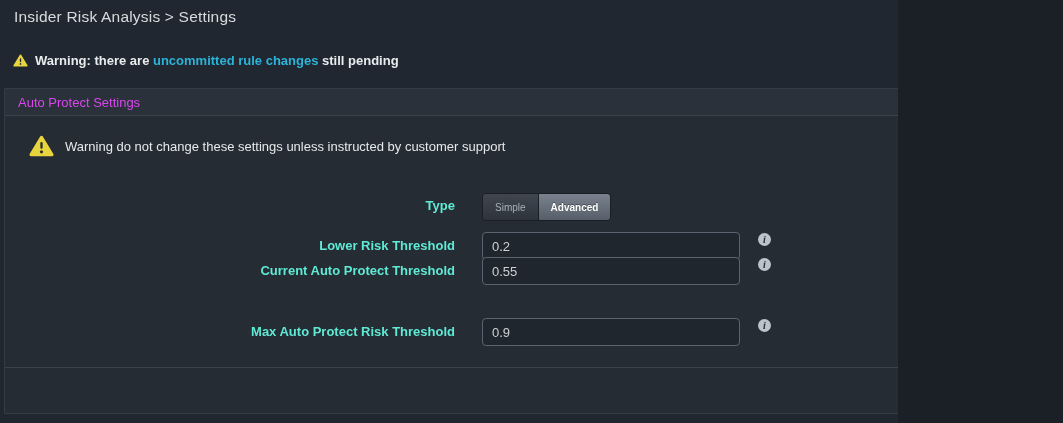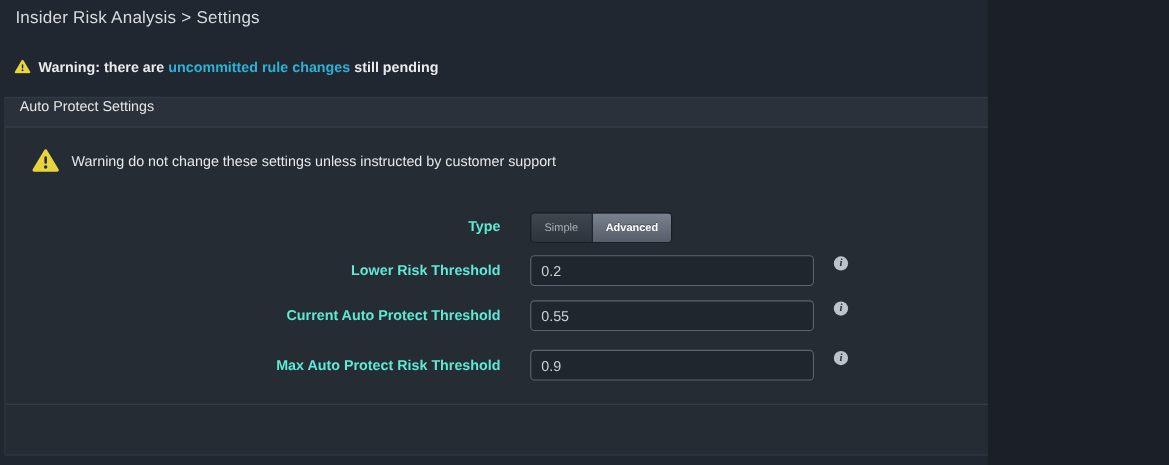--- a/index.html
+++ b/index.html
@@ -24,22 +24,22 @@
   .tri-small { width:15px; height:13px; display:block; }
   .tri-big { width:25px; height:22px; display:block; }
 
   .panel {
     position:absolute; left:4px; top:88px; width:1055px; height:326px;
     background:#262c34; border:1px solid #343b45; border-radius:1px;
   }
   .panel-header {
     position:absolute; left:0; top:0; right:0; height:27px;
     background:#2a313a; border-bottom:1px solid #3a424c;
-    display:flex; align-items:flex-start; padding-left:13px;
-    font-size:13px; color:#e5e5e5;
+    display:flex; align-items:center; padding-left:13px;
+    font-size:13px; color:#d946ef;
   }
   .panel-body { position:absolute; left:0; top:28px; right:0; bottom:46px; }
 
   .body-warning {
     position:absolute; left:24px; top:18px;
     display:flex; align-items:center; gap:11px;
     font-size:13px; font-weight:normal; color:#e6e8ea;
   }
 
   .form-row { position:absolute; left:0; right:0; }
@@ -134,21 +134,21 @@
           <button class="seg-btn selected">Advanced</button>
         </div>
       </div>
 
       <div class="form-row" style="top:115px; height:28px;">
         <div class="row-label" style="line-height:28px;">Lower Risk Threshold</div>
         <input class="text-input" type="text" value="0.2" style="">
         <span class="info-icon">i</span>
       </div>
 
-      <div class="form-row" style="top:156px; height:28px;">
+      <div class="form-row" style="top:140px; height:28px;">
         <div class="row-label" style="line-height:28px;">Current Auto Protect Threshold</div>
         <input class="text-input" type="text" value="0.55" style="">
         <span class="info-icon">i</span>
       </div>
 
       <div class="form-row" style="top:201px; height:28px;">
         <div class="row-label" style="line-height:28px;">Max Auto Protect Risk Threshold</div>
         <input class="text-input" type="text" value="0.9" style="">
         <span class="info-icon">i</span>
       </div>

